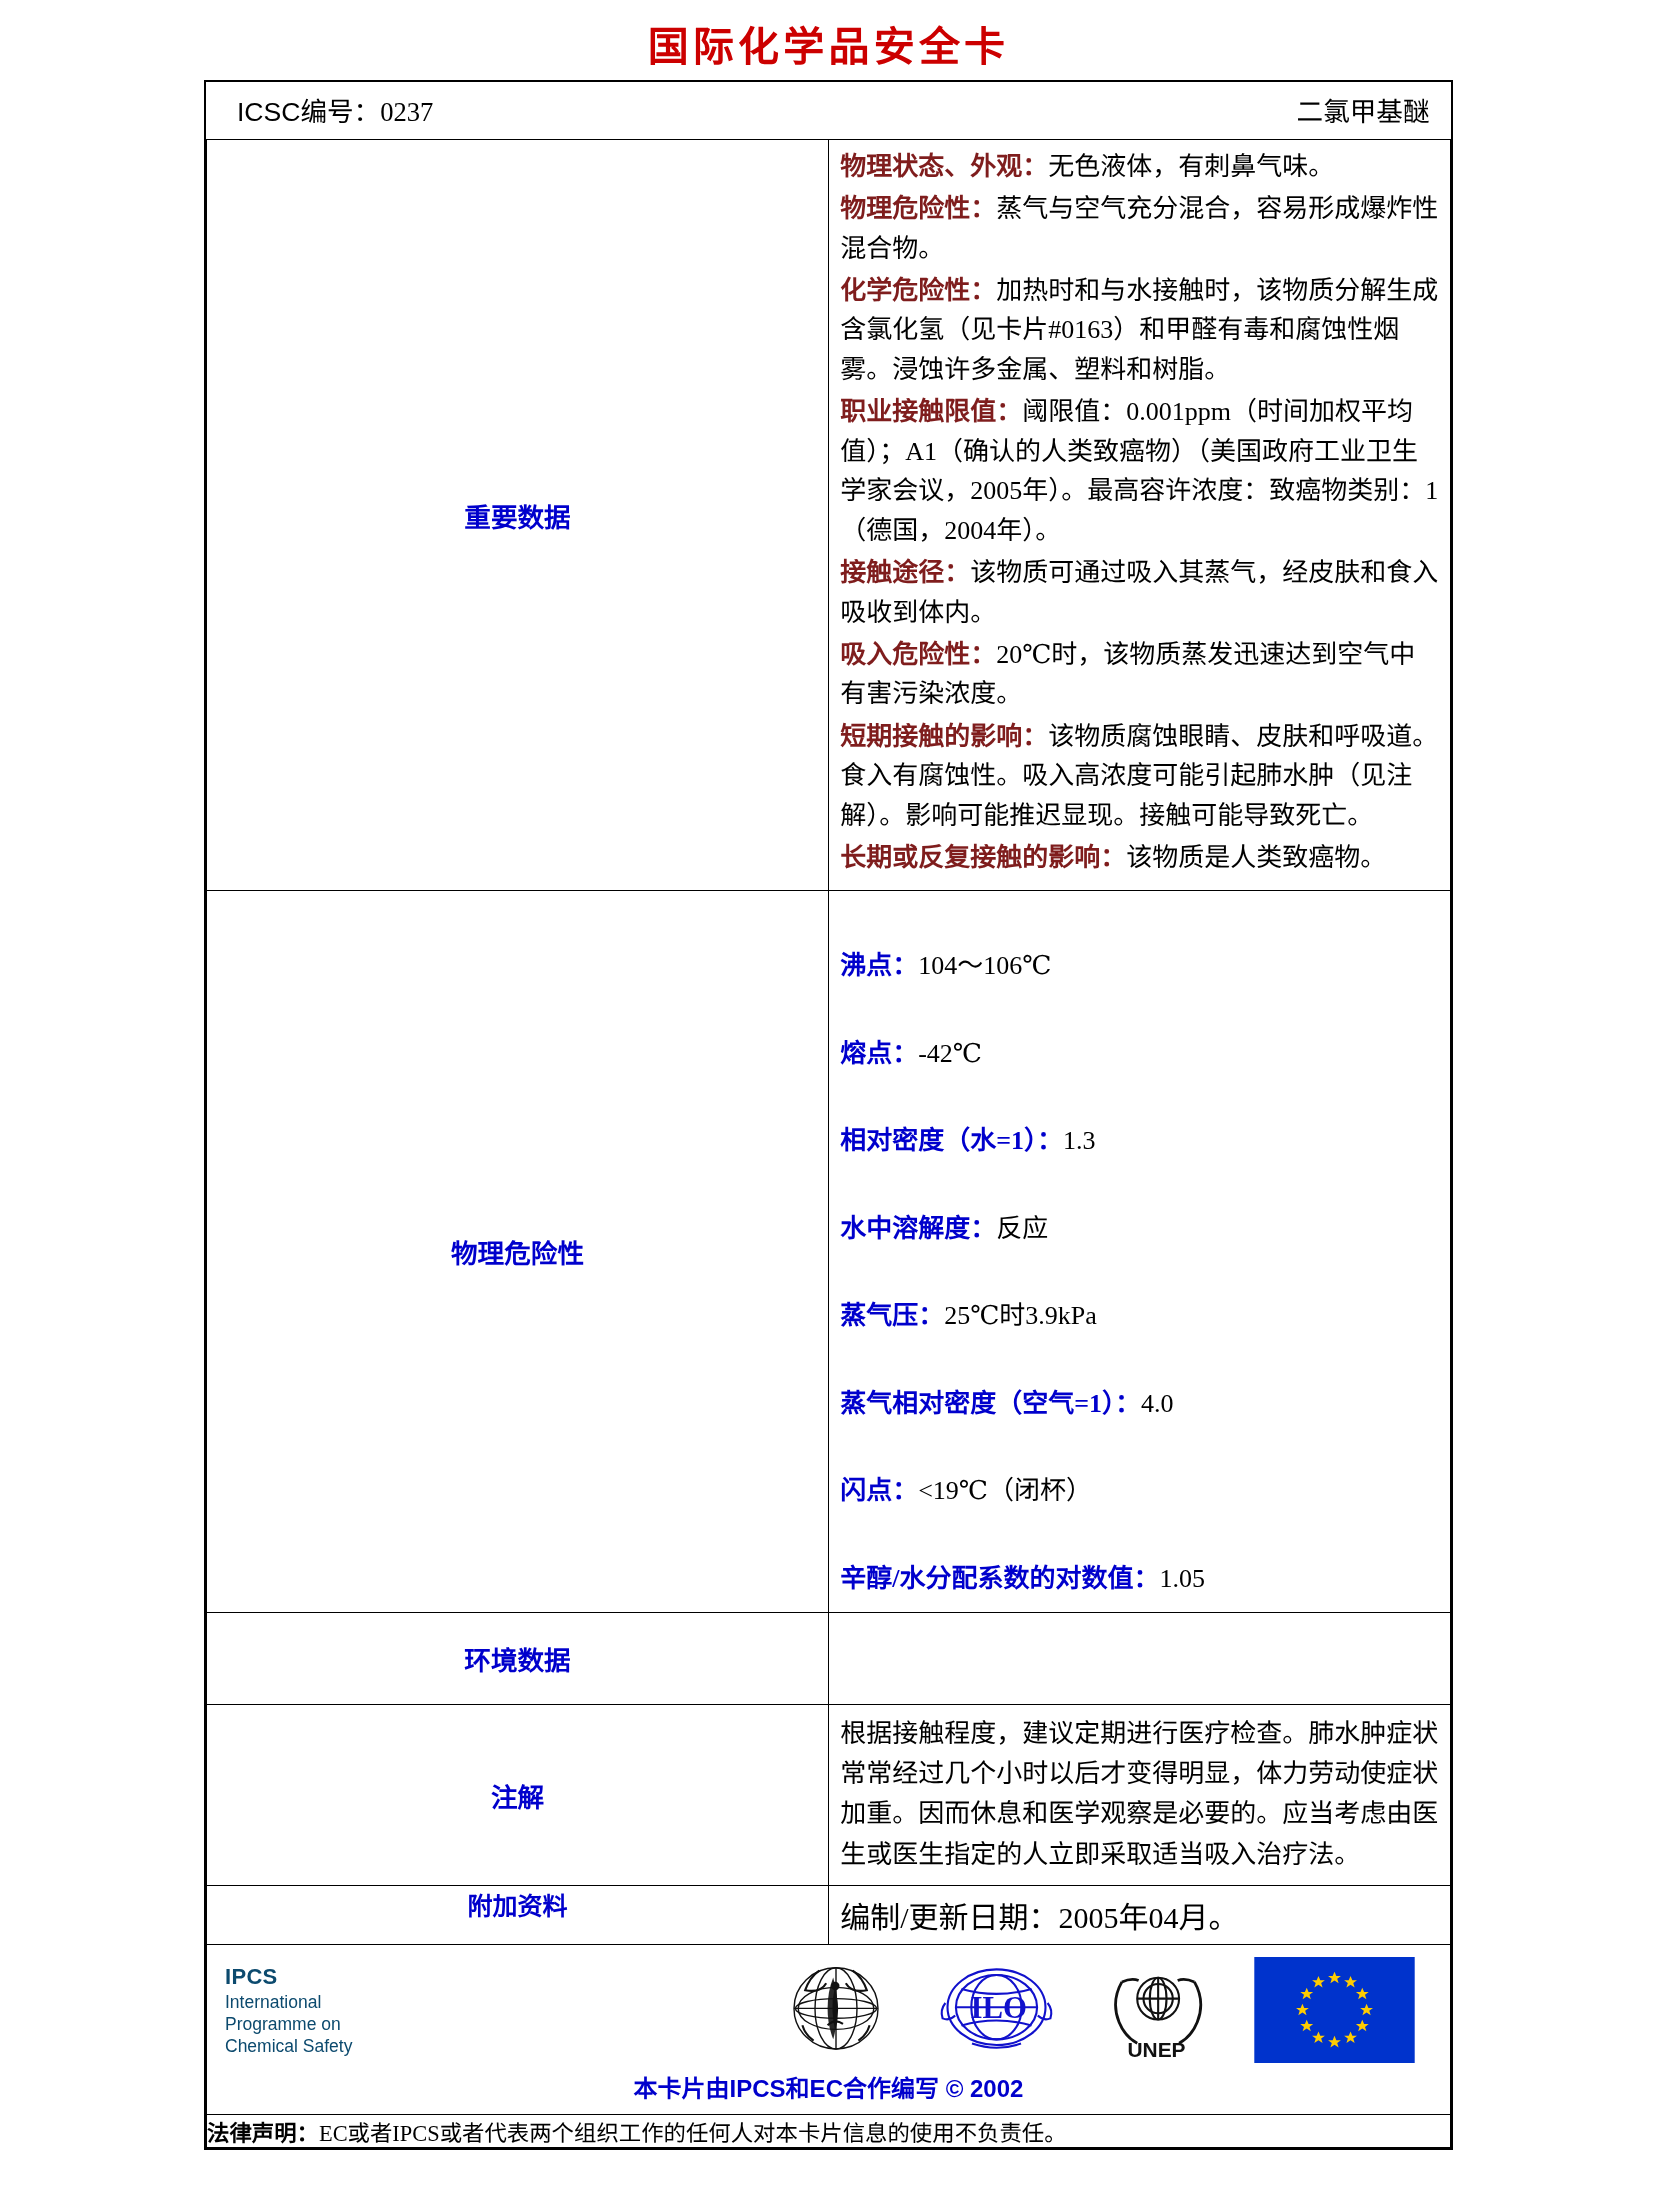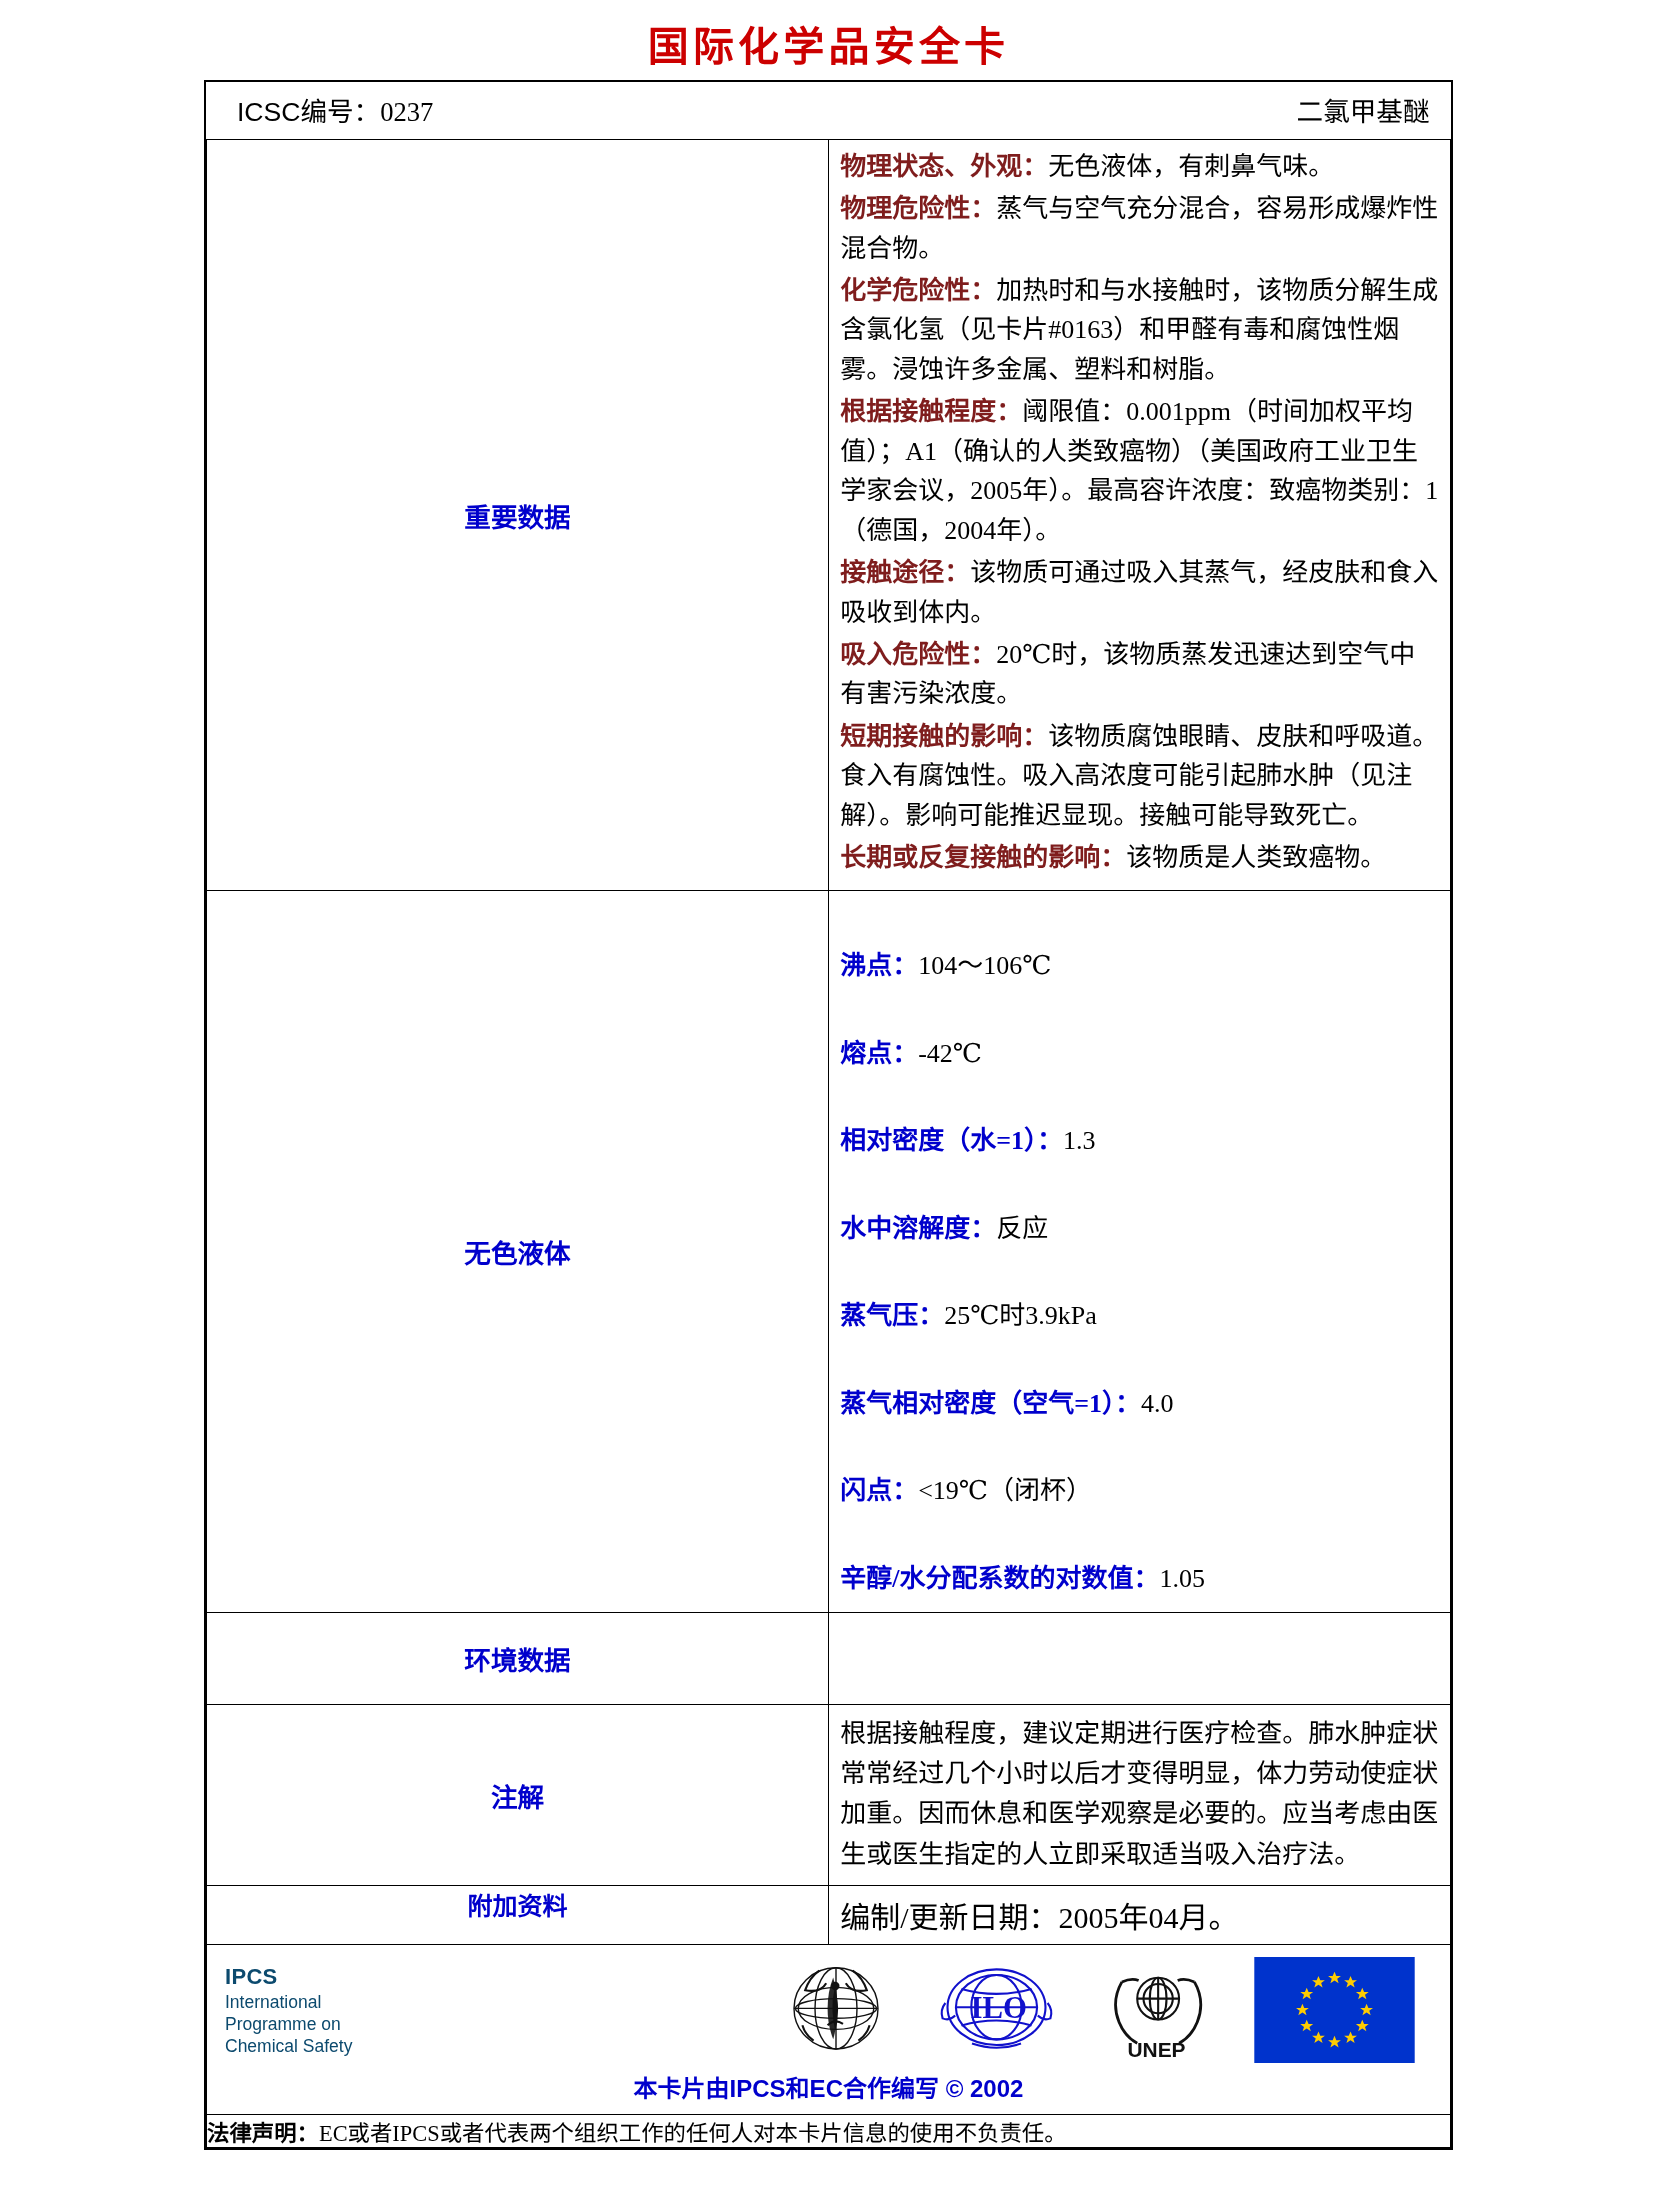--- a/index.html
+++ b/index.html
@@ -203,31 +203,31 @@
         </td>
       </tr>
 
       <tr>
         <td class="rowlabel mid">重要数据</td>
         <td>
           <div class="content">
             <p class="para"><span class="k">物理状态、外观：</span><span>无色液体，有刺鼻气味。</span></p>
             <p class="para"><span class="k">物理危险性：</span><span>蒸气与空气充分混合，容易形成爆炸性混合物。</span></p>
             <p class="para"><span class="k">化学危险性：</span><span>加热时和与水接触时，该物质分解生成含氯化氢（见卡片#0163）和甲醛有毒和腐蚀性烟雾。浸蚀许多金属、塑料和树脂。</span></p>
-            <p class="para"><span class="k">根据接触程度：</span><span>阈限值：0.001ppm（时间加权平均值）；A1（确认的人类致癌物）（美国政府工业卫生学家会议，2005年）。最高容许浓度：致癌物类别：1（德国，2004年）。</span></p>
+            <p class="para"><span class="k">职业接触限值：</span><span>阈限值：0.001ppm（时间加权平均值）；A1（确认的人类致癌物）（美国政府工业卫生学家会议，2005年）。最高容许浓度：致癌物类别：1（德国，2004年）。</span></p>
             <p class="para"><span class="k">接触途径：</span><span>该物质可通过吸入其蒸气，经皮肤和食入吸收到体内。</span></p>
             <p class="para"><span class="k">吸入危险性：</span><span>20℃时，该物质蒸发迅速达到空气中有害污染浓度。</span></p>
             <p class="para"><span class="k">短期接触的影响：</span><span>该物质腐蚀眼睛、皮肤和呼吸道。食入有腐蚀性。吸入高浓度可能引起肺水肿（见注解）。影响可能推迟显现。接触可能导致死亡。</span></p>
             <p class="para"><span class="k">长期或反复接触的影响：</span><span>该物质是人类致癌物。</span></p>
           </div>
         </td>
       </tr>
 
       <tr>
-        <td class="rowlabel mid">无色液体</td>
+        <td class="rowlabel mid">物理危险性</td>
         <td>
           <div class="content phys">
             <p class="para"><span class="k">沸点：</span><span class="numval">104～106℃</span></p>
             <p class="para"><span class="k">熔点：</span><span class="numval">-42℃</span></p>
             <p class="para"><span class="k">相对密度（水=1）：</span><span class="numval">1.3</span></p>
             <p class="para"><span class="k">水中溶解度：</span><span class="numval">反应</span></p>
             <p class="para"><span class="k">蒸气压：</span><span class="numval">25℃时3.9kPa</span></p>
             <p class="para"><span class="k">蒸气相对密度（空气=1）：</span><span class="numval">4.0</span></p>
             <p class="para"><span class="k">闪点：</span><span class="numval">&lt;19℃（闭杯）</span></p>
             <p class="para"><span class="k">辛醇/水分配系数的对数值：</span><span class="numval">1.05</span></p>

